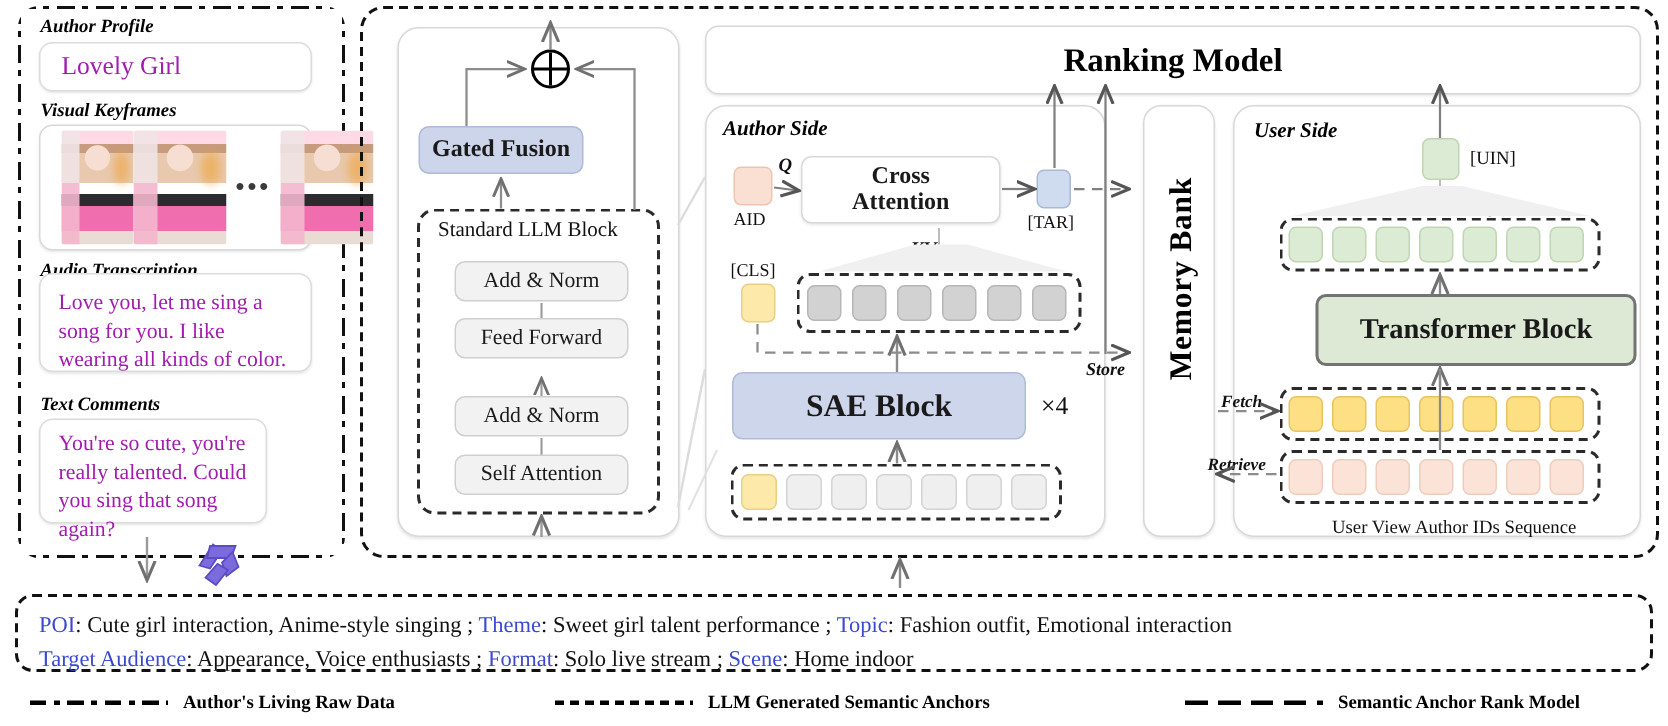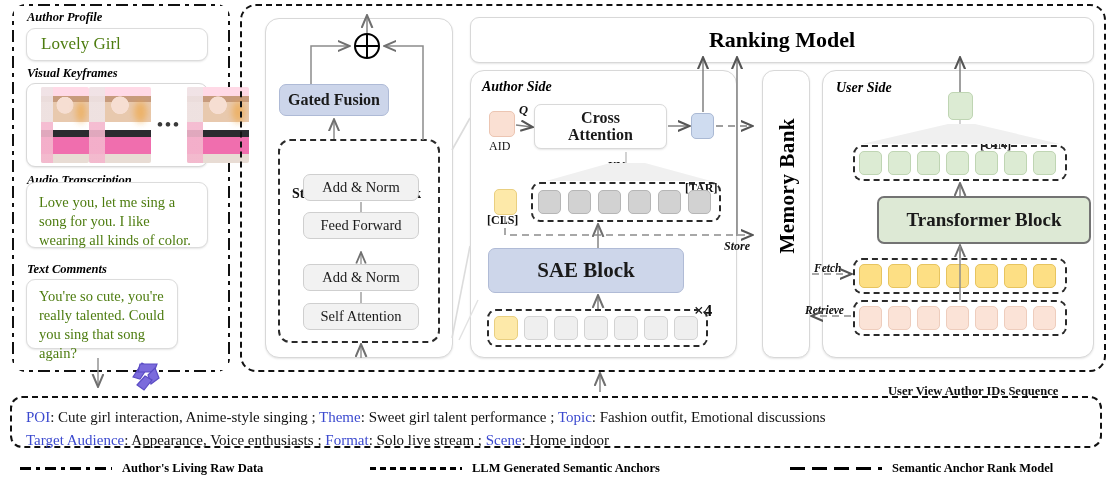--- a/index.html
+++ b/index.html
@@ -39,21 +39,21 @@
     white-space:nowrap;
   }
   .txtbox{
     position:absolute;
     background:#fff;
     border:1px solid #dcdcdc;
     border-radius:9px;
     box-shadow:0 1px 2px rgba(0,0,0,.10);
     font-size:14.5px;
     line-height:1.30;
-    color:#4d7c0f;
+    color:#a21caf;
     padding:6px 10px;
   }
 
   
   .thumbwrap{ position:absolute; display:flex; align-items:center; }
   .thumb{
     width:62px;height:76px;border-radius:2px;
     background:
       radial-gradient(circle at 50% 24%, #f6ded2 0 13%, rgba(246,222,210,0) 14%),
       linear-gradient(#ffd9e6 0 12%, #c79b7d 12% 20%, #e8c9ae 20% 46%, #ffffff 46% 56%, #2b2b30 56% 66%, #f06eae 66% 88%, #e8dcd4 88% 100%);
@@ -100,21 +100,21 @@
 
   .dashgrp{
     position:absolute;
     border:2px dashed #2a2a2a;
     border-radius:9px;
   }
 
   .cap{
     position:absolute; font-size:12.5px; color:#111; white-space:nowrap;
   }
-  .cap-b{ font-weight:bold;margin-top:40px; }
+  .cap-b{ font-weight:normal; }
   .cap-i{ font-style:italic; font-weight:bold; }
 
   svg.ov{ position:absolute; left:0; top:0; width:1112px; height:484px; pointer-events:none; }
 
   
   .anchors{
     position:absolute;
     border:2.4px dashed #111;
     border-radius:12px;
     background:#fff;
@@ -364,21 +364,21 @@
 
     <line x1="960" y1="92" x2="960" y2="58" stroke="#808080" stroke-width="1.5" marker-end="url(#ahk)"></line>
 
     <line x1="600" y1="392" x2="600" y2="374" stroke="#8c8c8c" stroke-width="1.6" marker-end="url(#ah)"></line>
 
     <line x1="120" y1="358" x2="120" y2="386" stroke="#9a9a9a" stroke-width="1.6" marker-end="url(#ah)" transform="translate(-22,0)"></line>
   </svg>
 
   <div class="anchors" style="left:10px; top:396px; width:1092px; height:52px;">
     <div class="line">
-      <span class="kw">POI</span><span>: </span><span>Cute girl interaction, Anime-style singing</span><span> ; </span><span class="kw">Theme</span><span>: </span><span>Sweet girl talent performance</span><span> ; </span><span class="kw">Topic</span><span>: </span><span>Fashion outfit, Emotional discussions</span>
+      <span class="kw">POI</span><span>: </span><span>Cute girl interaction, Anime-style singing</span><span> ; </span><span class="kw">Theme</span><span>: </span><span>Sweet girl talent performance</span><span> ; </span><span class="kw">Topic</span><span>: </span><span>Fashion outfit, Emotional interaction</span>
     </div>
     <div class="line">
       <span class="kw">Target Audience</span><span>: </span><span>Appearance, Voice enthusiasts</span><span> ; </span><span class="kw">Format</span><span>: </span><span>Solo live stream</span><span> ; </span><span class="kw">Scene</span><span>: </span><span>Home indoor</span>
     </div>
   </div>
 
   <div class="legend">
     <div class="leg-item" style="left:20px; top:6px;">
       <div class="leg-dashdot"></div>
       <span class="leg-txt">Author's Living Raw Data</span>

